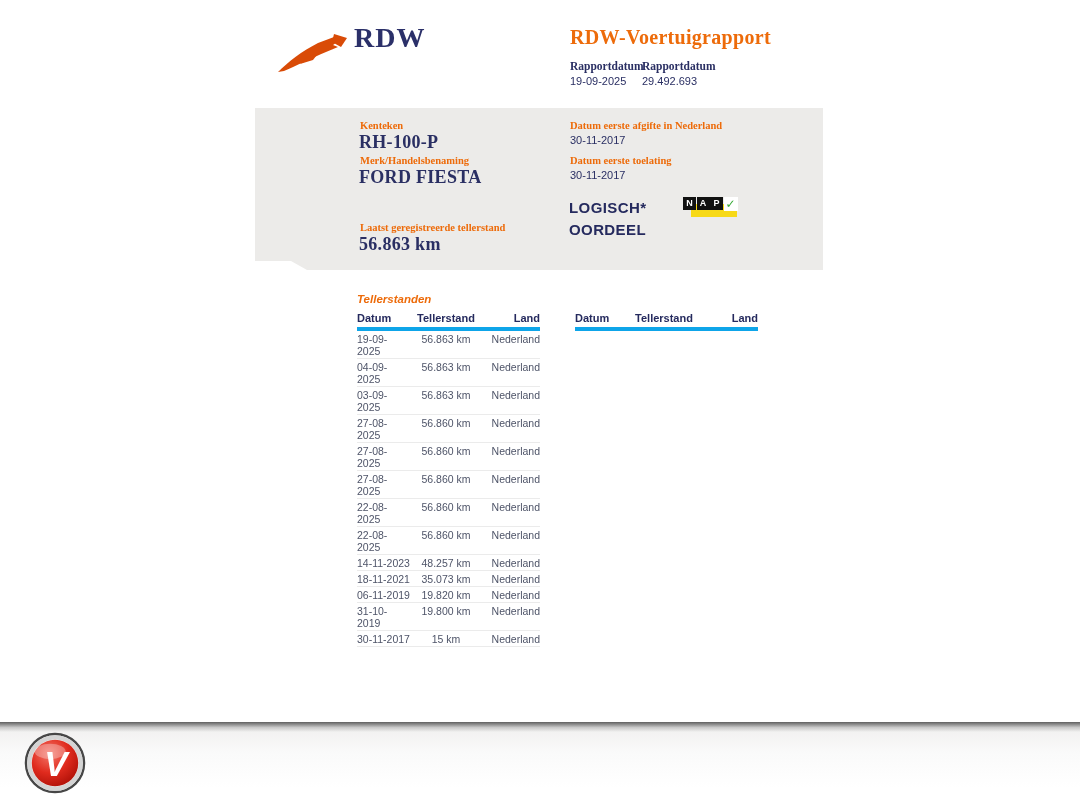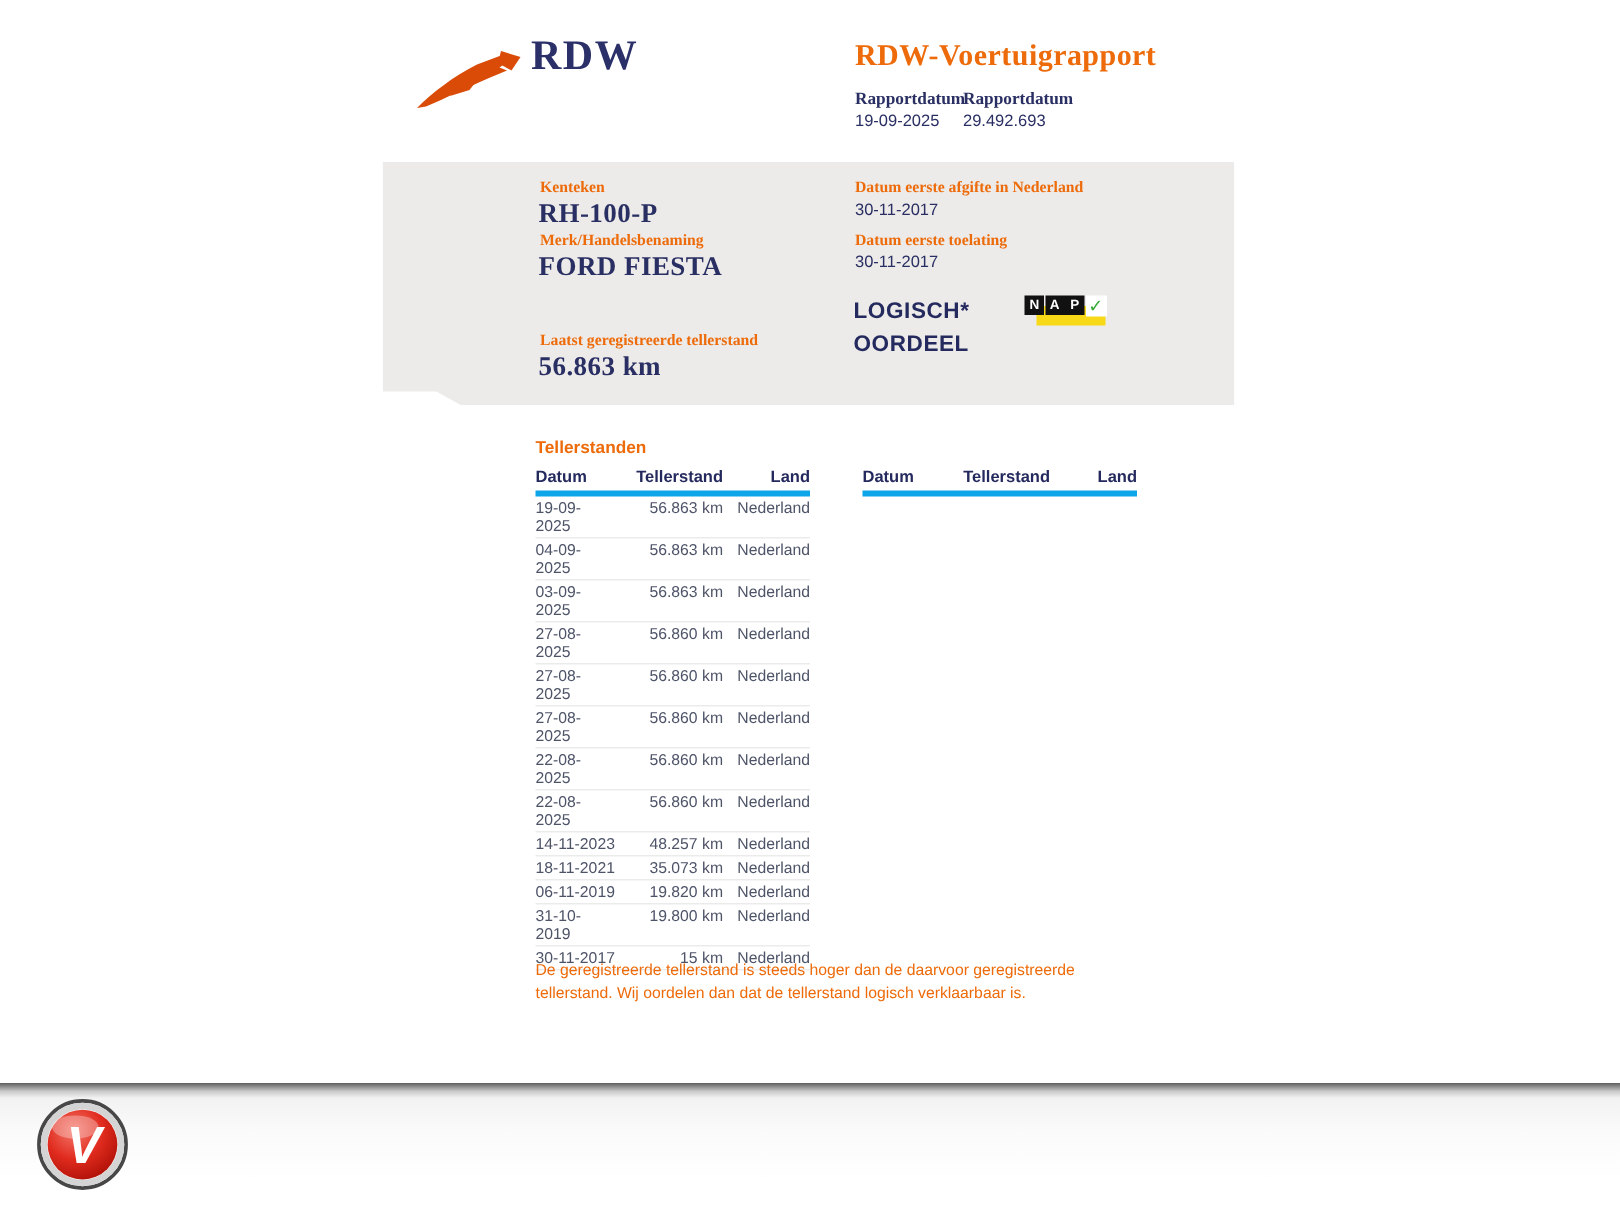--- a/index.html
+++ b/index.html
@@ -26,27 +26,27 @@
   
   #nap{left:428px;top:89px;width:58px;height:26px;}
   #nap .yellow{position:absolute;left:8px;top:7px;width:46px;height:13px;background:#f7d917;}
   .nap-cell{position:absolute;top:0;width:13px;height:13px;background:#111;color:#fff;
     font-size:9px;font-weight:bold;text-align:center;line-height:13px;}
   .nap-check{position:absolute;top:0;width:14px;height:14px;background:#fff;color:#37a935;
     font-size:12px;font-weight:bold;text-align:center;line-height:14px;}
 
   
   .mtable{width:183px;}
-  .mtable .t-title{font-size:11.5px;font-weight:bold;color:#ed6b0a;height:15px;margin-bottom:4px;}
+  .mtable .t-title{font-size:11.5px;font-weight:bold;color:#ed6b0a;height:15px;margin-bottom:4px;font-style:italic;}
   .t-head{display:flex;font-size:11px;font-weight:bold;color:#252a5e;
     border-bottom:4px solid #0ea5e9;padding-bottom:3px;}
   .t-row{display:flex;font-size:10.5px;color:#4e5468;line-height:12px;
     padding:1.5px 0;border-bottom:1px solid #ebebeb;}
   .c0{flex:1;text-align:left;}
-  .c1{width:72px;text-align:right;}
+  .c1{width:72px;text-align:center;}
   .c2{width:58px;text-align:right;}
 
   
   #footnote{left:357px;top:636px;width:412px;}
   #footnote .fn-title{font-size:12px;font-weight:bold;color:#252a5e;}
   #footnote .fn-text{font-size:10.5px;line-height:14.5px;color:#ed6b0a;margin-top:4px;}
 
   
   #footer{left:0;bottom:0;width:1080px;height:88px;
     background:linear-gradient(180deg,#efeeed 0%,#fafafa 35%,#ffffff 75%);}
@@ -189,21 +189,20 @@
     <div class="t-title"></div>
     <div class="t-head">
       <span class="c0">Datum</span>
       <span class="c1">Tellerstand</span>
       <span class="c2">Land</span>
     </div>
     <div></div>
   </div>
 
   <div class="abs" id="footnote">
-    <div class="fn-text">De geregistreerde tellerstand is steeds hoger dan de daarvoor geregistreerde tellerstand. Wij oordelen dan dat de tellerstand logisch verklaarbaar is.</div>
   </div>
 
   <div class="abs" id="footer">
     <div id="footer-shadow"></div>
     <div id="footer-lockup">
       <svg width="62" height="62" viewBox="0 0 64 64">
         <defs>
           <radialGradient id="redg" cx="38%" cy="30%" r="75%">
             <stop offset="0%" stop-color="#f4776a"></stop>
             <stop offset="55%" stop-color="#e02b1e"></stop>

